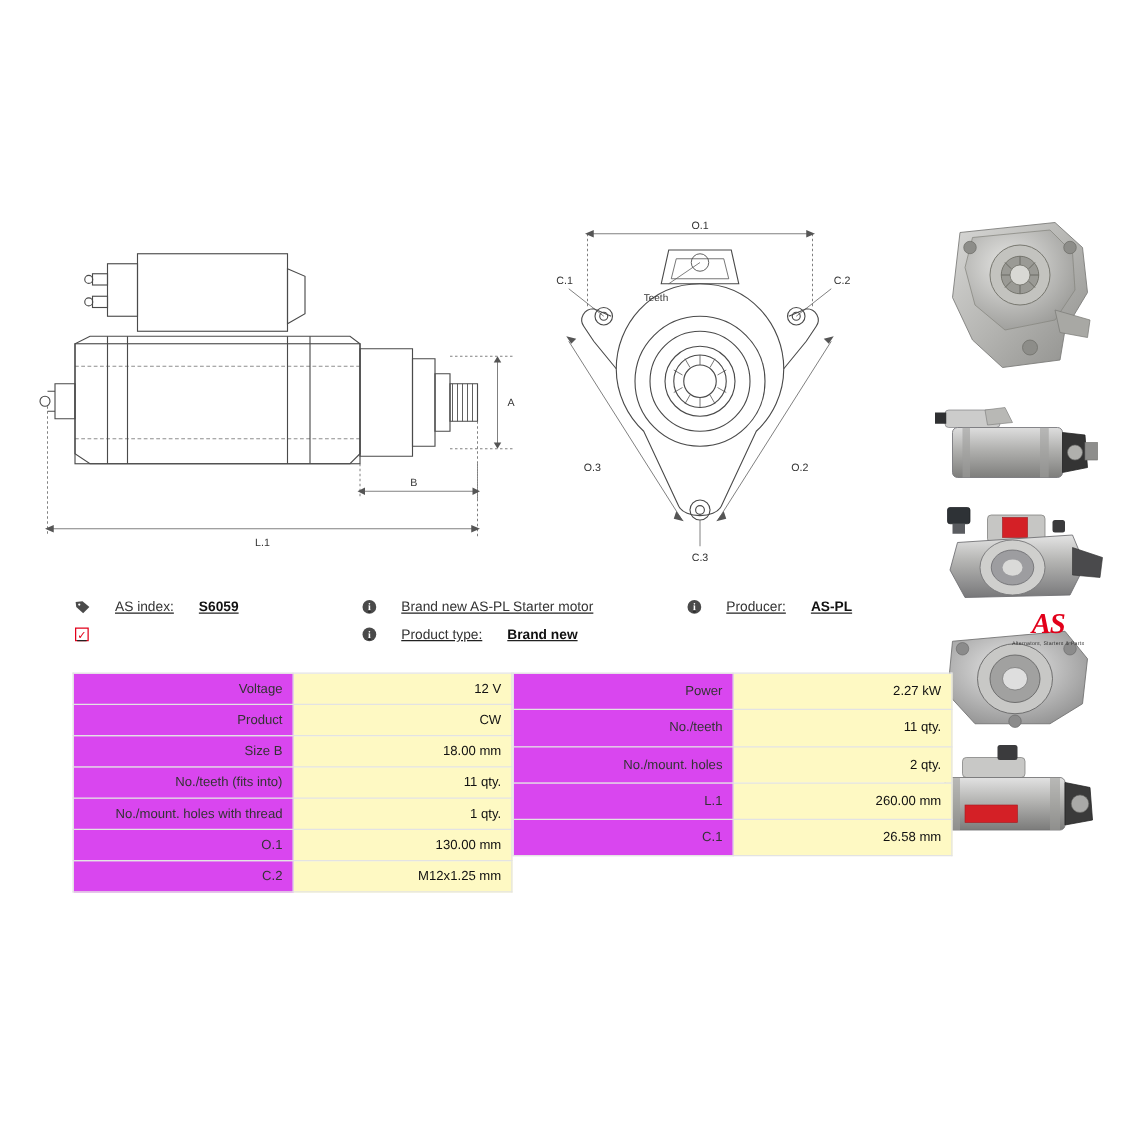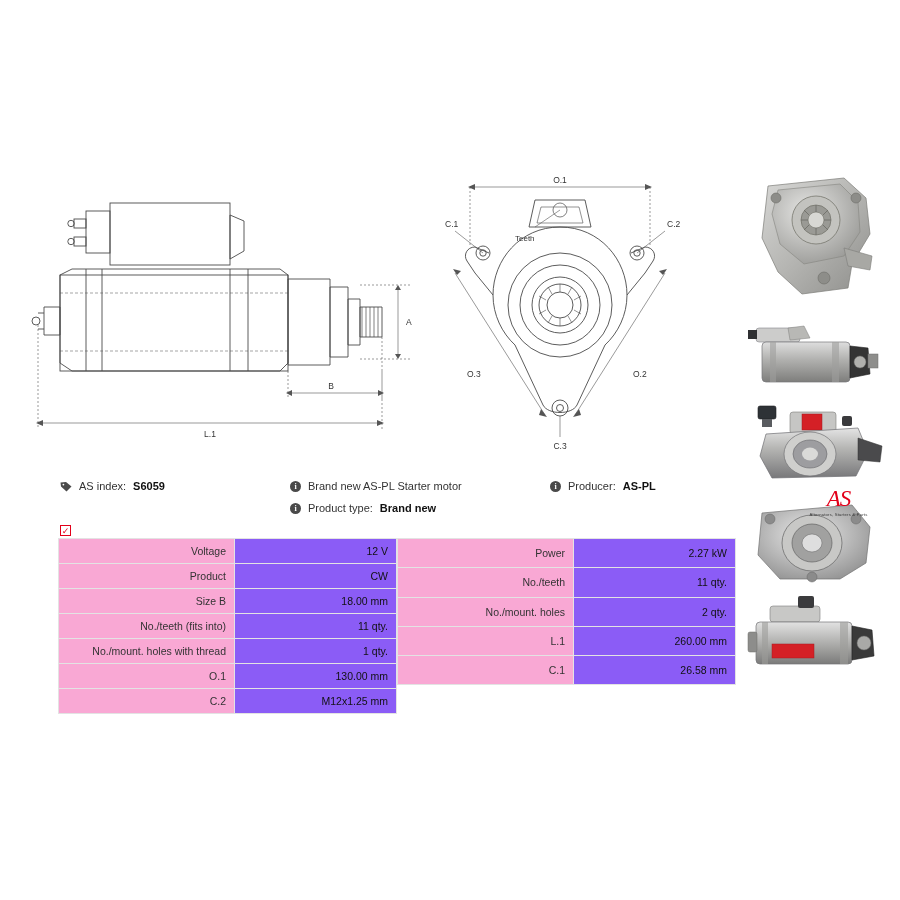--- a/index.html
+++ b/index.html
@@ -45,21 +45,21 @@
   .photo-5 { height: 100px; }
 
   .as-logo {
     position: absolute;
     right: 14px; top: 487px;
     width: 95px;
     text-align: center;
   }
   .as-logo .mark {
     font-family: "Liberation Serif", serif;
-    font-weight: normal;
+    font-weight: bold;
     font-style: italic;
     font-size: 23px;
     color: #e2001a;
     line-height: 1;
     letter-spacing: -1px;
   }
   .as-logo .sub {
     font-size: 4.2px;
     color: #333;
     letter-spacing: 0.2px;
@@ -68,21 +68,21 @@
 
   
   .info-bar {
     position: absolute;
     left: 60px; top: 480px;
     width: 640px;
     font-size: 11px;
     color: #222;
   }
   .info-row { display: flex; align-items: flex-start; margin-bottom: 10px; }
-  .info-cell { display: flex; align-items: center; gap: 7px; }
+  .info-cell { display: flex; align-items: flex-start; gap: 20px; text-decoration: underline; }
   .info-cell.c1 { width: 230px; }
   .info-cell.c2 { width: 260px; }
   .info-cell.c3 { width: 150px; }
   .info-label { color: #333; }
   .info-value { font-weight: bold; color: #111; }
   .std-line { color: #e2001a; font-weight: bold; font-size: 11px; letter-spacing: 0.2px; margin-top: 45px; }
 
   .ico { display: inline-block; flex: 0 0 auto; }
   .ico-info {
     width: 11px; height: 11px; border-radius: 50%;
@@ -112,27 +112,27 @@
   table.spec td {
     border: 1px solid #e3e3e3;
     height: 25px;
     font-size: 10.5px;
     padding: 3px 8px;
     color: #222;
   }
   table.spec td.k {
     width: 176px;
     text-align: right;
-    background: #f9a8d4;
+    background: #d946ef;
     color: #333;
   }
   table.spec td.v {
-    width: 162px;
+    width: 175px;
     text-align: right;
-    background: #8b5cf6;
+    background: #fef9c3;
     color: #111;
   }
   table.spec td.empty { background: #ffffff; border: none; }
   .k.two-line { line-height: 1.15; }
 </style>
 </head>
 <body>
 
 <div class="page">
 

